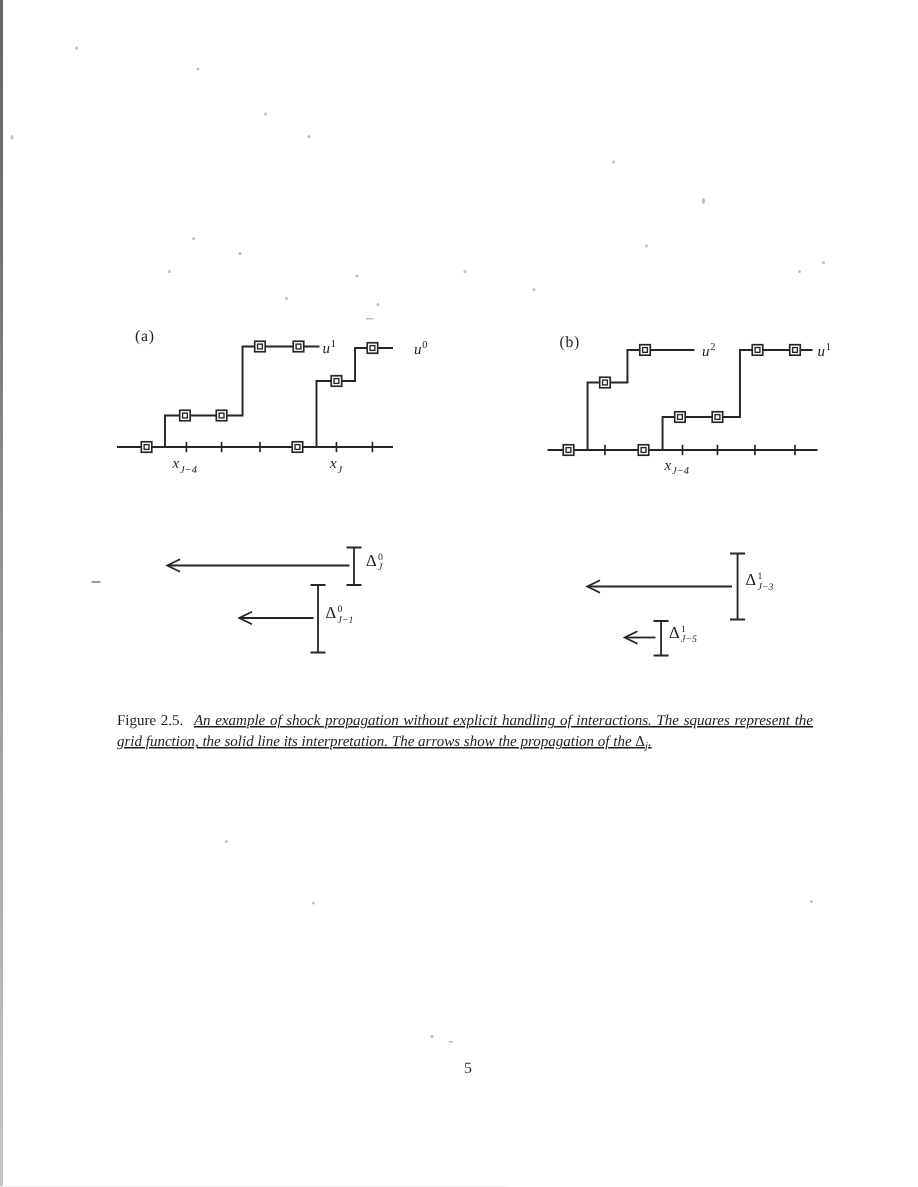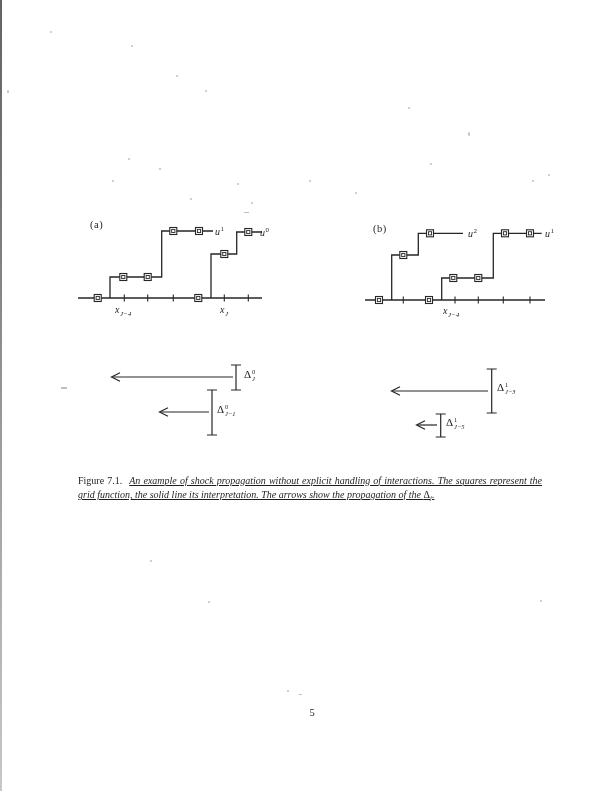--- a/index.html
+++ b/index.html
@@ -104,21 +104,21 @@
         <path d="M417,425 H437"></path>
         <path d="M425,420.8 L416.5,425 L425,429.2"></path>
         <path d="M435.7,414 H445.7 M440.7,414 V437 M435.7,437 H445.7"></path>
       </g>
       <path d="M61,388 H67" stroke-width="1" opacity="0.6"></path>
     </g>
   </svg>
 
   <span class="lbl paren-tag" style="left:90px;top:220px;">(a)</span>
   <span class="lbl ulabel" style="left:215px;top:226px;"><span>u</span><sup>1</sup></span>
-  <span class="lbl ulabel" style="left:260px;top:227px;"><span>u</span><sup>0</sup></span>
+  <span class="lbl ulabel" style="left:276px;top:227px;"><span>u</span><sup>0</sup></span>
   <span class="lbl xlabel" style="left:115px;top:305px;"><span>x</span><sub>J−4</sub></span>
   <span class="lbl xlabel" style="left:220px;top:305px;"><span>x</span><sub>J</sub></span>
 
   <span class="lbl paren-tag" style="left:373px;top:224px;">(b)</span>
   <span class="lbl ulabel" style="left:468px;top:228px;"><span>u</span><sup>2</sup></span>
   <span class="lbl ulabel" style="left:545px;top:228px;"><span>u</span><sup>1</sup></span>
   <span class="lbl xlabel" style="left:443px;top:306px;"><span>x</span><sub>J−4</sub></span>
 
   <span class="lbl delta" style="left:244px;top:369px;">
       <span class="dbase">Δ</span>
@@ -143,21 +143,21 @@
     </span>
   <span class="lbl delta" style="left:446px;top:417px;">
       <span class="dbase">Δ</span>
       <span class="stack">
         <span class="sp">1</span>
         <span class="sb">J−5</span>
       </span>
     </span>
 
   <div class="caption">
-    <span class="figlabel">Figure 7.1.</span><span class="capbody"><span>An example of shock propagation without explicit handling of interactions. The squares represent the grid function, the solid line its interpretation. The arrows show the propagation of the </span><span class="capdelta"><span>Δ</span><sub>j</sub></span><span>.</span></span>
+    <span class="figlabel">Figure 2.5.</span><span class="capbody"><span>An example of shock propagation without explicit handling of interactions. The squares represent the grid function, the solid line its interpretation. The arrows show the propagation of the </span><span class="capdelta"><span>Δ</span><sub>j</sub></span><span>.</span></span>
   </div>
 
   <div class="pagenum">5</div>
 
   <div class="speck" style="left:50px;top:31px;width:2px;height:2px;"></div>
   <div class="speck" style="left:131px;top:45px;width:2px;height:2px;"></div>
   <div class="speck" style="left:176px;top:75px;width:2px;height:2px;"></div>
   <div class="speck" style="left:7px;top:90px;width:2px;height:3px;"></div>
   <div class="speck" style="left:205px;top:90px;width:2px;height:2px;"></div>
   <div class="speck" style="left:408px;top:107px;width:2px;height:2px;"></div>

